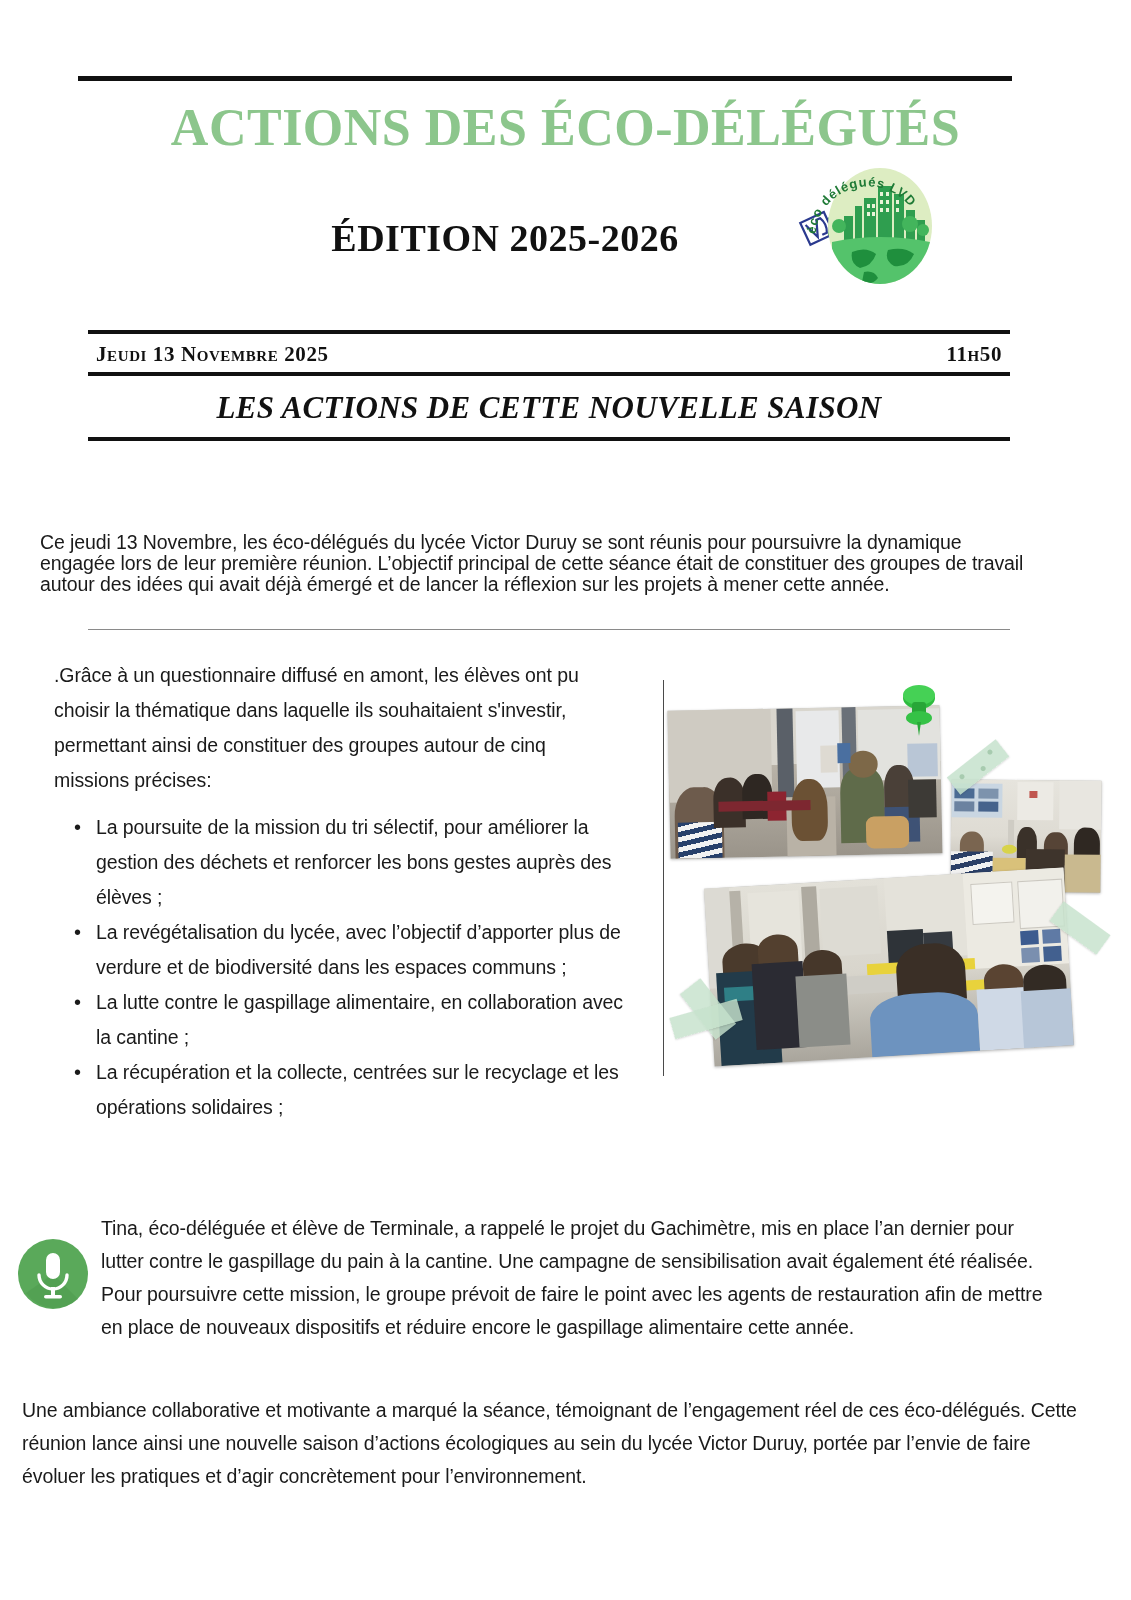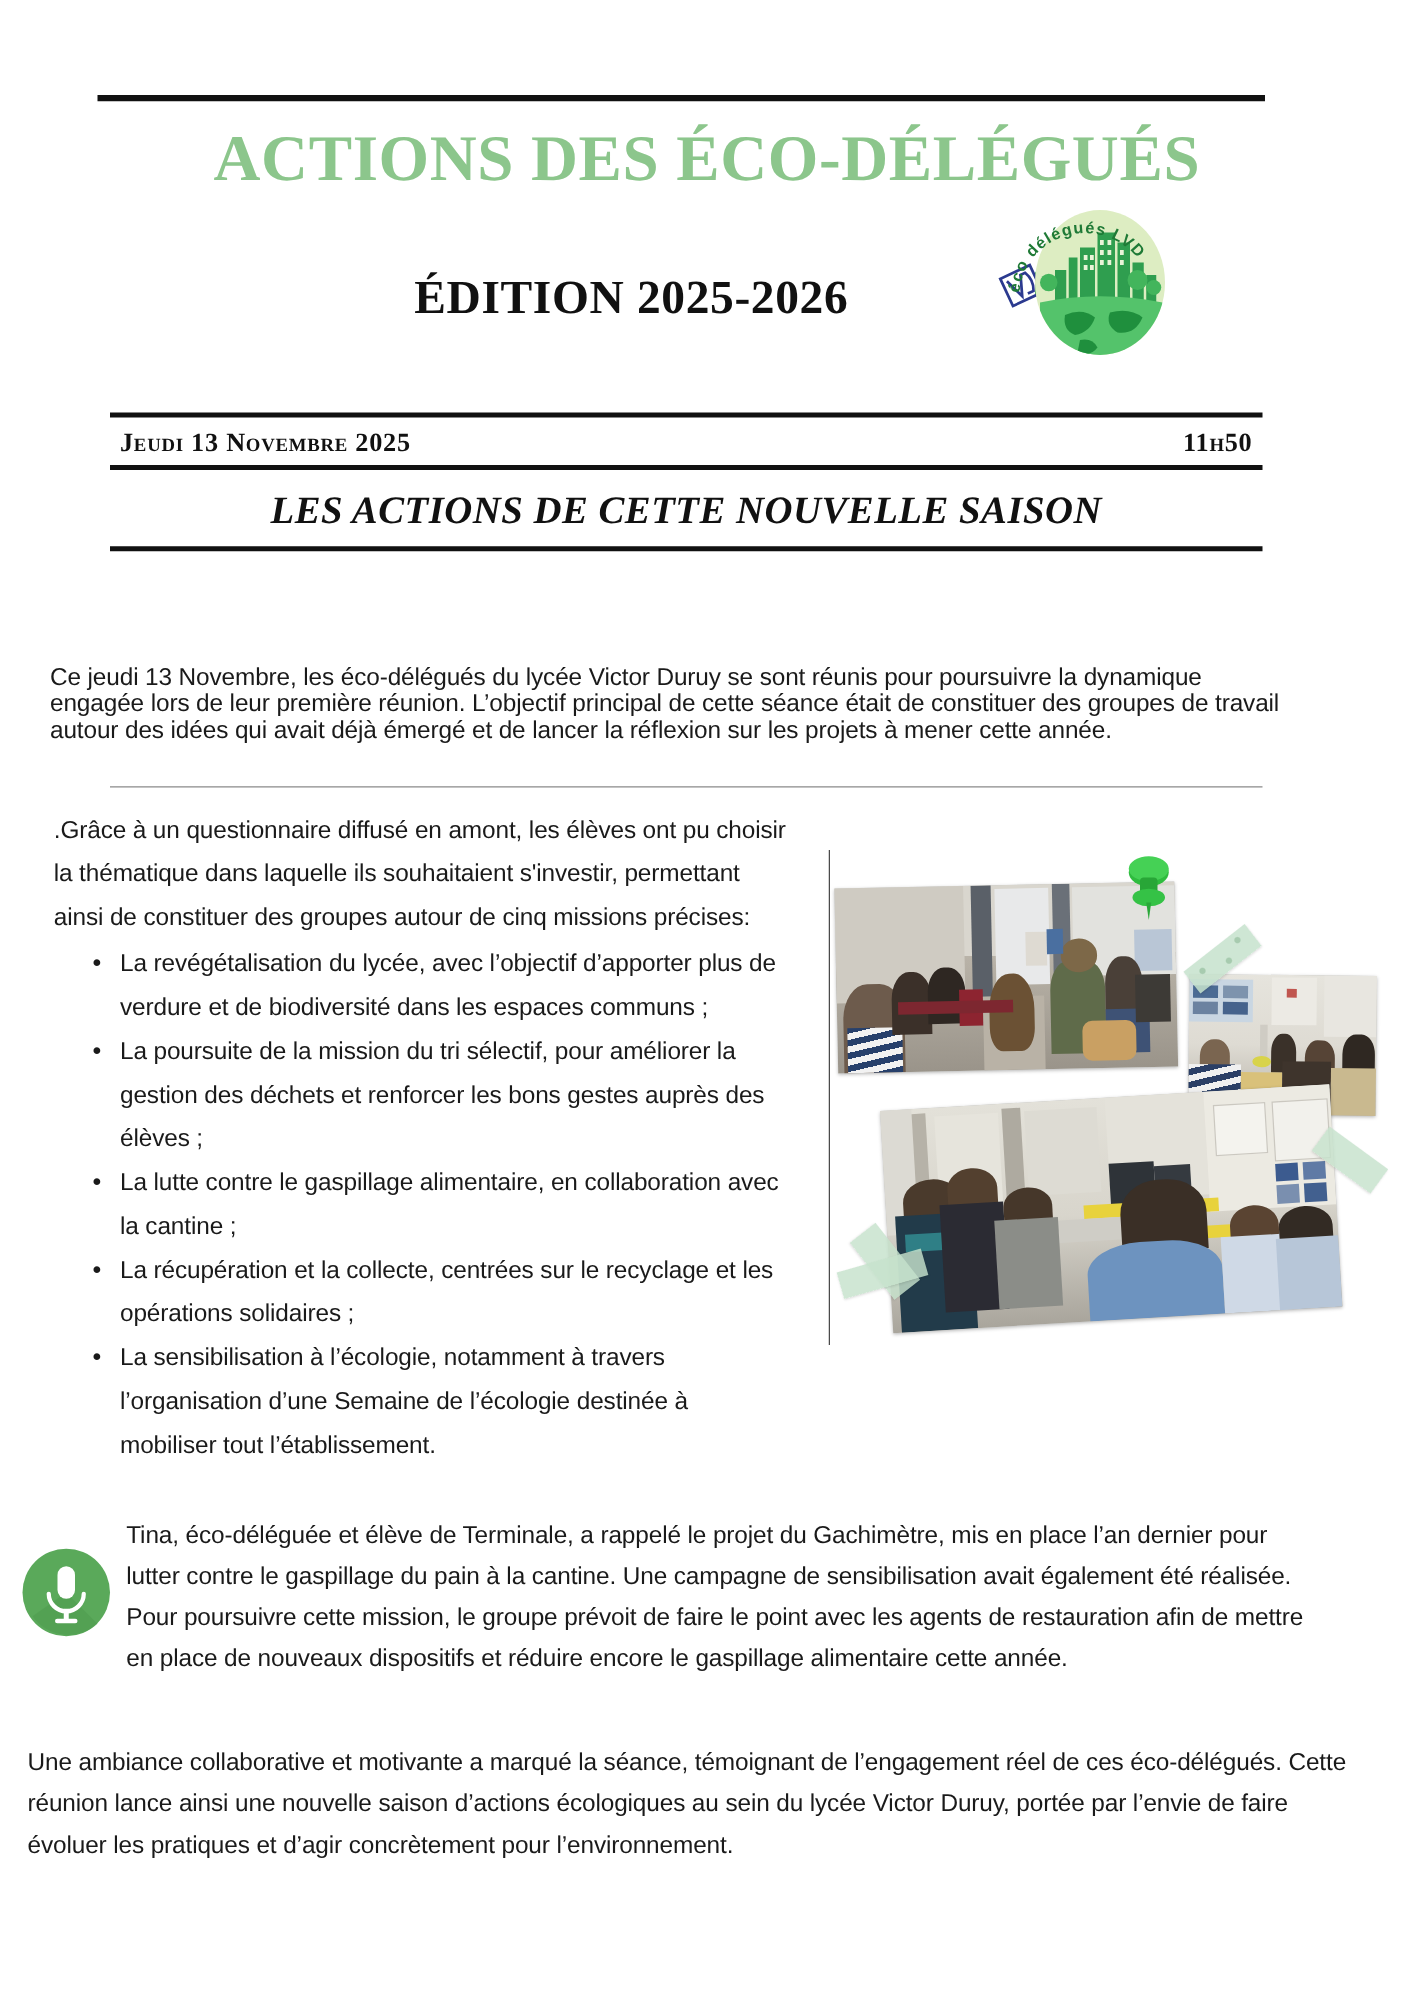--- a/index.html
+++ b/index.html
@@ -160,21 +160,21 @@
   .col-left {
     position: absolute;
     left: 42px;
     top: 646px;
     width: 588px;
     font-size: 19.5px;
     line-height: 35px;
     color: #1a1a1a;
     letter-spacing: -0.1px;
   }
-  .col-left p { margin: 1px; }
+  .col-left p { margin: 12px; }
   .col-left ul {
     margin: 2px 0 0 0;
     padding-left: 38px;
     list-style: none;
   }
   .col-left li {
     position: relative;
     margin: 0 0 0 0;
     padding-left: 16px;
   }
@@ -351,25 +351,24 @@
   <div class="headline">LES ACTIONS DE CETTE NOUVELLE SAISON</div>
   <div class="rule-head-bot"></div>
 
   <div class="intro">Ce jeudi 13 Novembre, les éco-délégués du lycée Victor Duruy se sont réunis pour poursuivre la dynamique engagée lors de leur première réunion. L’objectif principal de cette séance était de constituer des  groupes de travail autour des idées qui avait déjà émergé et de lancer la réflexion sur les projets à mener cette année.</div>
 
   <div class="rule-thin"></div>
 
   <div class="col-left">
     <p>.Grâce à un questionnaire diffusé en amont, les élèves ont pu choisir la thématique dans laquelle ils souhaitaient s'investir, permettant ainsi de constituer des groupes autour de cinq missions précises:</p>
     <ul>
+      <li>La poursuite de la mission du tri sélectif, pour améliorer la gestion des déchets et renforcer les bons gestes auprès des élèves ;</li>
       <li>La revégétalisation du lycée, avec l’objectif d’apporter plus de verdure et de biodiversité dans les espaces communs ;</li>
-      <li>La poursuite de la mission du tri sélectif, pour améliorer la gestion des déchets et renforcer les bons gestes auprès des élèves ;</li>
       <li>La lutte contre le gaspillage alimentaire, en collaboration avec la cantine ;</li>
       <li>La récupération et la collecte, centrées sur le recyclage et les opérations solidaires ;</li>
-      <li>La sensibilisation à l’écologie, notamment à travers l’organisation d’une Semaine de l’écologie destinée à mobiliser tout l’établissement.</li>
     </ul>
   </div>
 
   <div class="divider-v"></div>
 
   <div class="collage">
 
     <div class="photo" style="left:14px; top:48px; width:272px; height:148px; transform: rotate(-1.2deg);">
       <div class="scene" style="background:
              linear-gradient(to bottom, #d9d6ce 0%, #d9d6ce 38%, #b9b3a8 38%, #9a948a 100%);">

